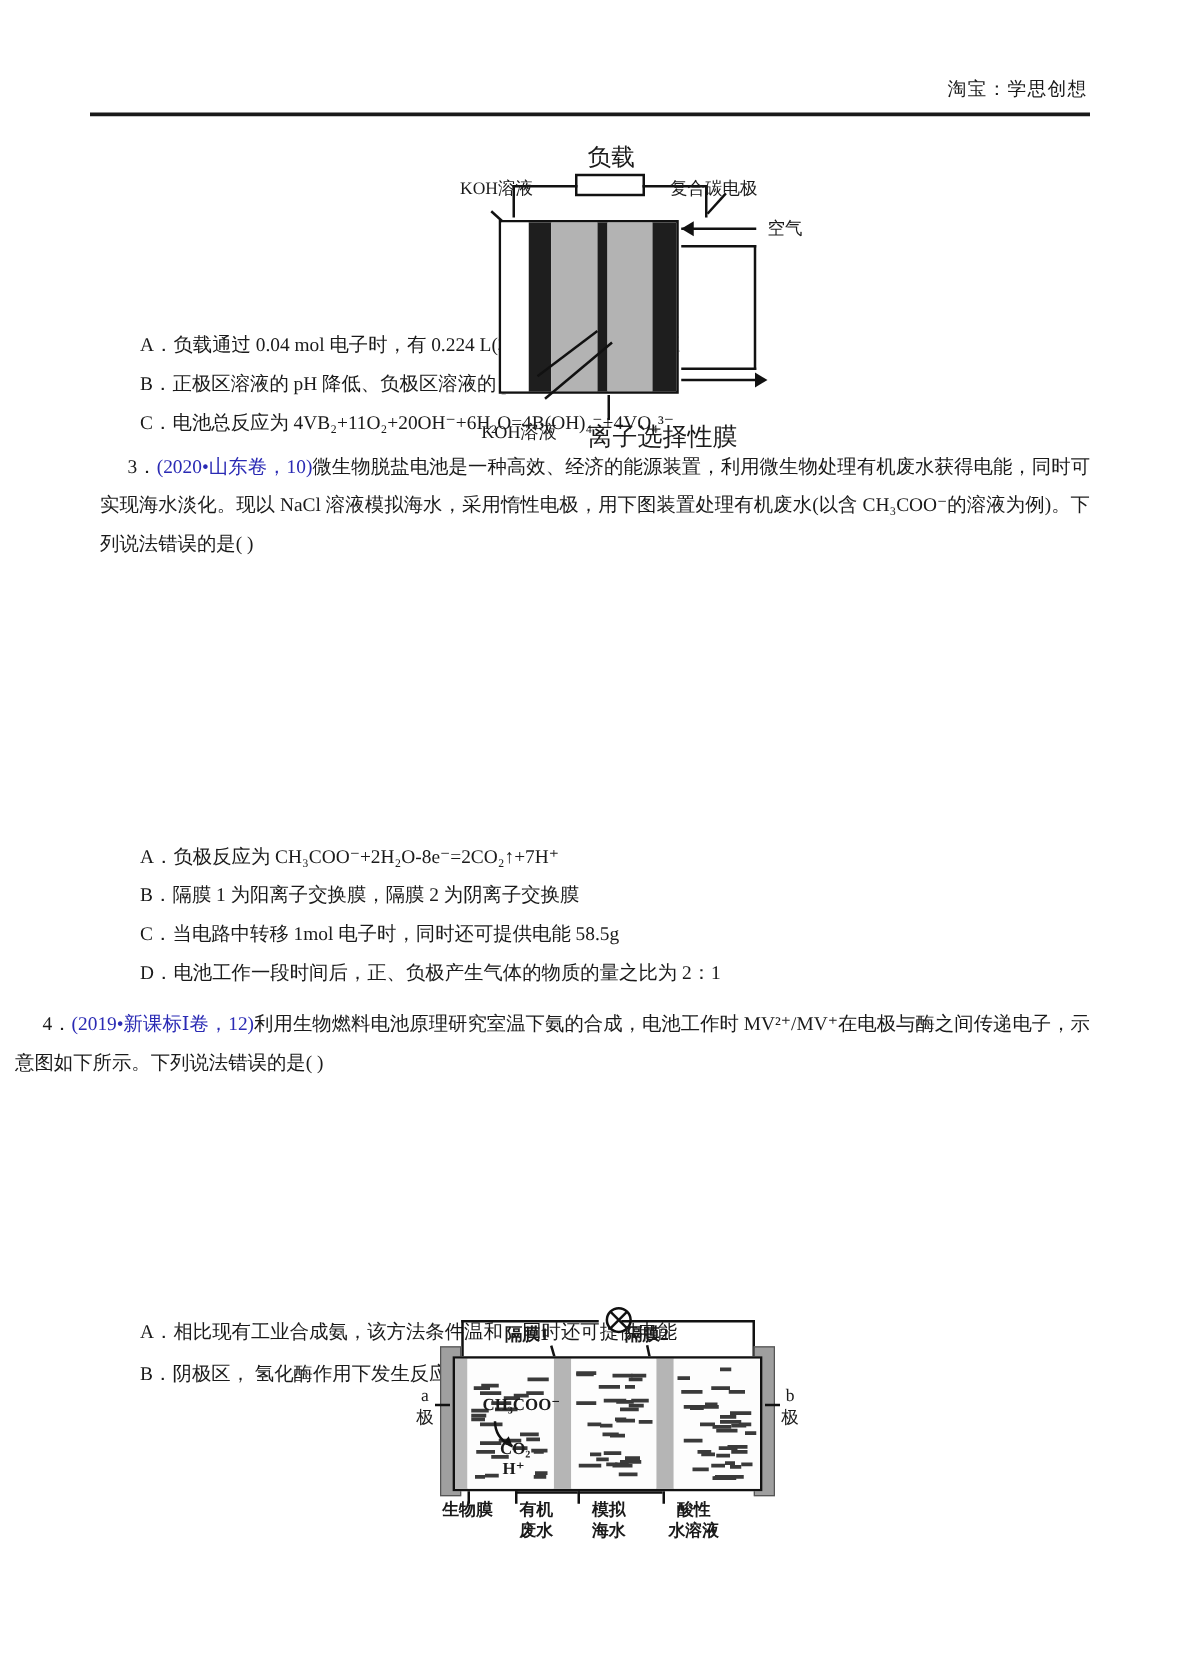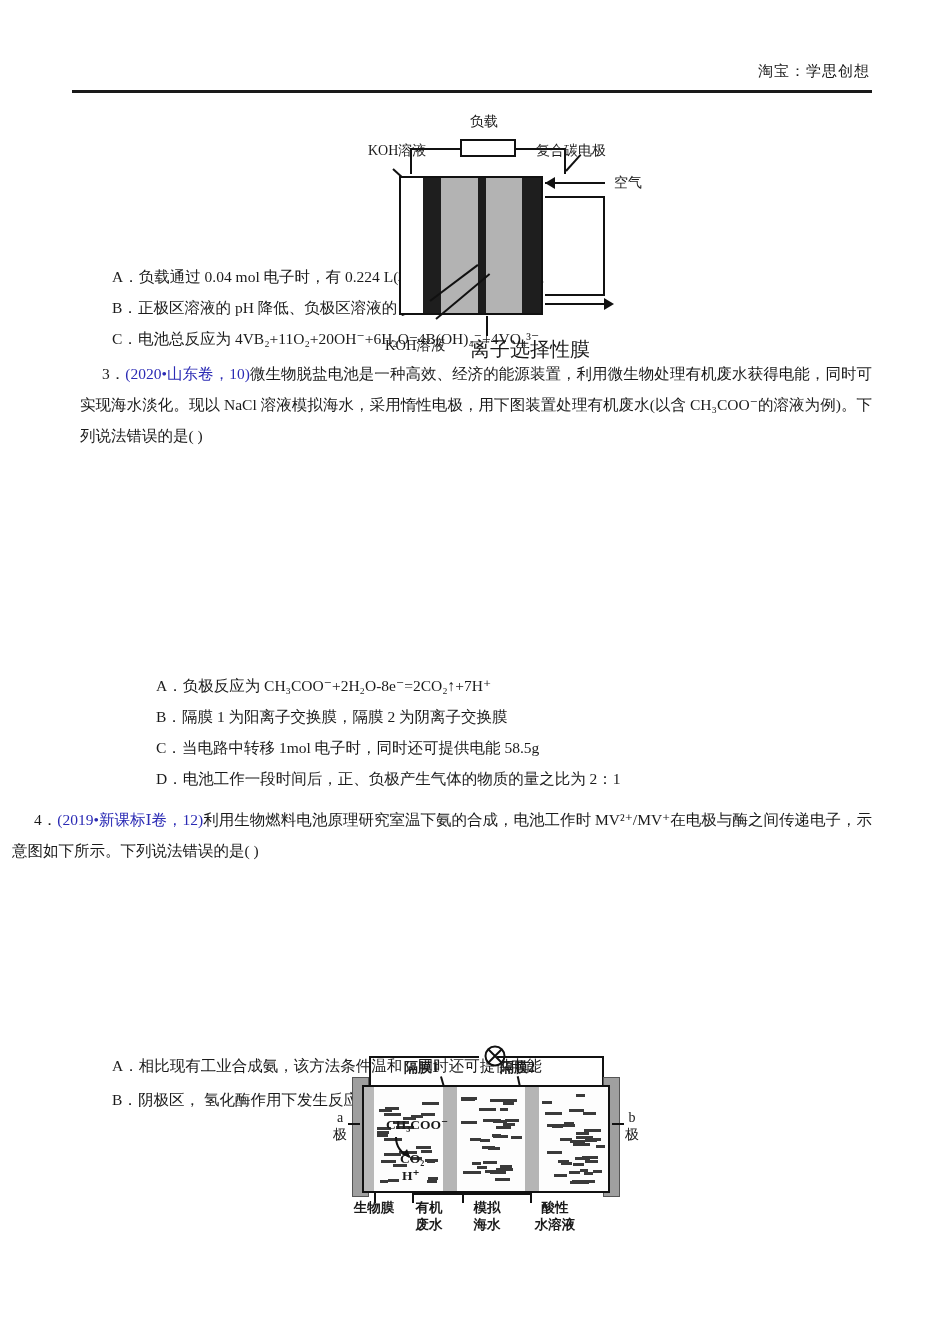--- a/index.html
+++ b/index.html
@@ -36,21 +36,21 @@
   .q-head { text-indent: 22px; }
   .blue { color:#2a2ab4; }
   .opt {
     font-size:15.5px; line-height:31px;
     padding-left: 112px;
   }
   .opt .lab { display:inline-block; min-width:26px; }
 
   
   .fig1 { position:relative; width:950px; height:255px; }
-  .f1-load-label { position:absolute; left:470px; top:113px; font-size:14px; }
+  .f1-load-label { position:absolute; left:470px; top:113px; font-size:19px; }
   .f1-res {
     position:absolute; left:460px; top:139px; width:56px; height:18px;
     border:2px solid #111; background:#fff;
   }
   .f1-wire-l { position:absolute; left:410px; top:148px; width:52px; height:2px; background:#111;}
   .f1-wire-r { position:absolute; left:514px; top:148px; width:52px; height:2px; background:#111;}
   .f1-drop-l { position:absolute; left:410px; top:148px; width:2px; height:26px; background:#111;}
   .f1-drop-r { position:absolute; left:564px; top:148px; width:2px; height:26px; background:#111;}
   .f1-lead-l { position:absolute; left:393px; top:168px; width:20px; height:2px; background:#111; transform:rotate(42deg); transform-origin:left center;}
   .f1-lead-r { position:absolute; left:566px; top:170px; width:22px; height:2px; background:#111; transform:rotate(-48deg); transform-origin:left center;}
@@ -341,21 +341,21 @@
     <div class="f2-blab" style="left:466px; width:42px;">
       <div>模拟</div>
       <div>海水</div>
     </div>
     <div class="f2-blab" style="left:524px; width:62px;">
       <div>酸性</div>
       <div>水溶液</div>
     </div>
   </div>
 
-  <div style="padding-top:4px;margin-left:44px;">
+  <div style="padding-top:4px;">
     <div class="opt">
       <span class="lab">A．</span><span>负极反应为  CH₃COO⁻+2H₂O-8e⁻=2CO₂↑+7H⁺</span>
     </div>
     <div class="opt">
       <span class="lab">B．</span><span>隔膜 1 为阳离子交换膜，隔膜 2 为阴离子交换膜</span>
     </div>
     <div class="opt">
       <span class="lab">C．</span><span>当电路中转移 1mol 电子时，同时还可提供电能 58.5g</span>
     </div>
     <div class="opt">

